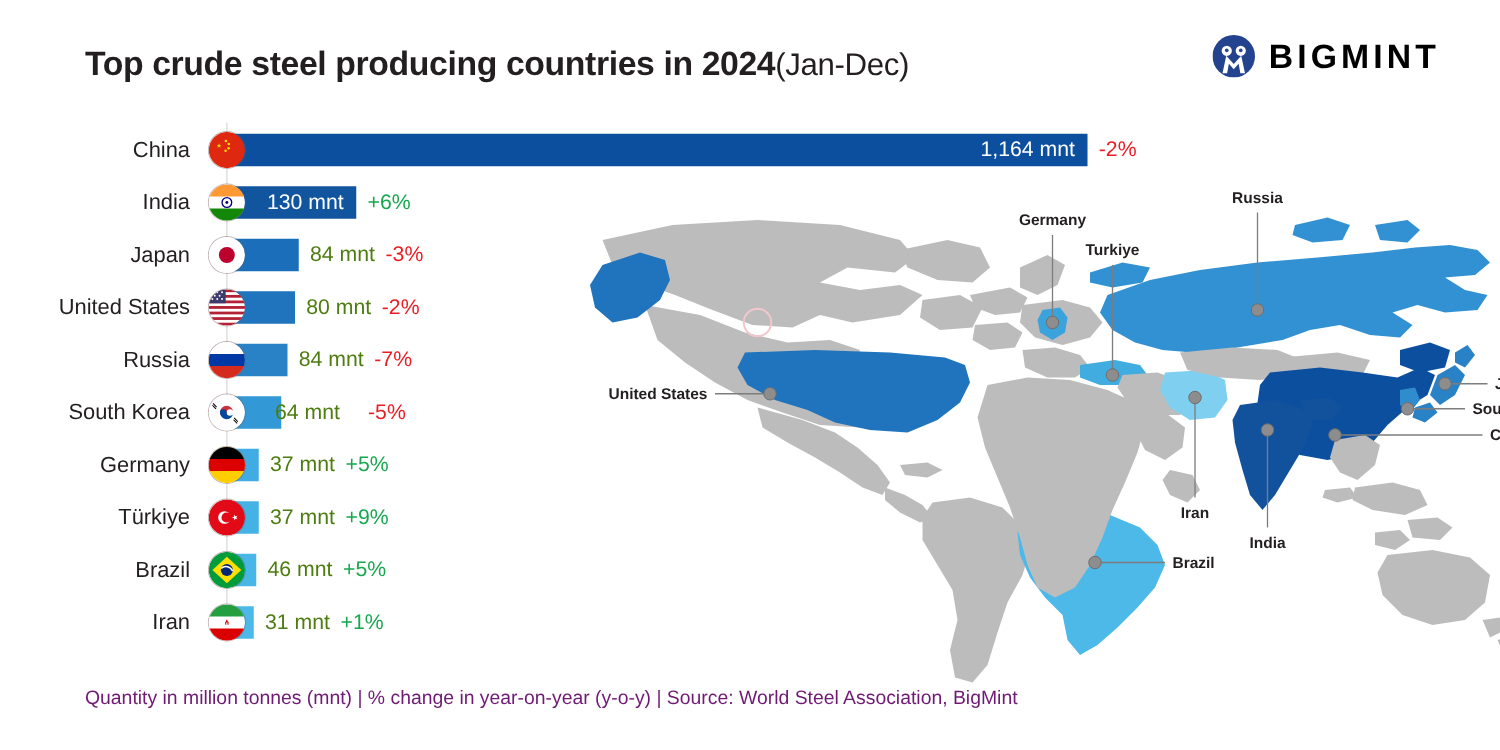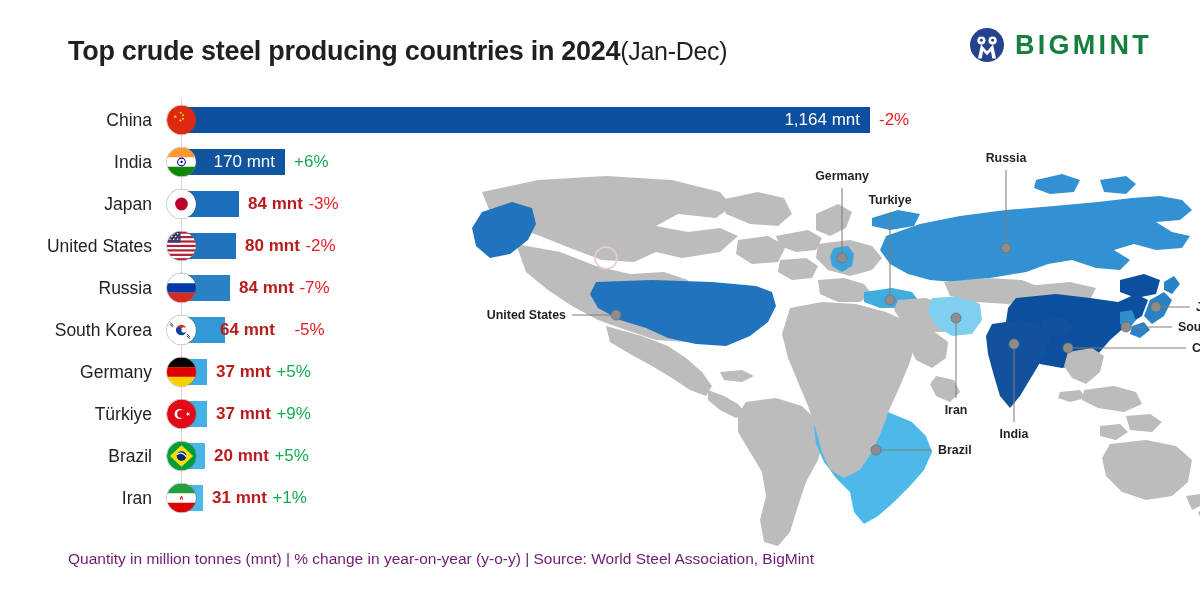--- a/index.html
+++ b/index.html
@@ -18,21 +18,21 @@
     position:absolute; left:68px; top:36px;
     font-size:27px; font-weight:700; letter-spacing:-0.3px;
     white-space:nowrap; color:#231f20;
   }
   #title .sub { font-weight:400; font-size:25px;text-align:right; }
 
   #logo { position:absolute; right:48px; top:28px; display:flex; align-items:center; gap:11px; }
   #logo-mark { width:34px; height:34px; }
   #logo-text {
     font-size:27px; font-weight:700; letter-spacing:3.3px;
-    color:#15803d; line-height:1;
+    color:#000000; line-height:1;
   }
 
   
   #chart { position:absolute; left:0; top:96px; width:420px; height:420px; }
   .baseline {
     position:absolute; left:181px; top:2px; width:1px; height:414px;
     background:#d9d9d9;
   }
   .row { position:absolute; left:0; width:420px; height:42px; }
   .row-label {
@@ -49,21 +49,21 @@
     overflow:hidden; z-index:3;
     box-shadow:0 0 0 0.7px rgba(120,90,90,.45);
   }
   .flag svg { display:block; width:29px; height:29px; }
   .val-in {
     position:absolute; top:50%; transform:translateY(-50%);
     font-size:17px; color:#ffffff; white-space:nowrap; z-index:4;
   }
   .val-out {
     position:absolute; top:50%; transform:translateY(-50%);
-    font-size:17px; color:#b91c1c; white-space:nowrap;font-weight:bold;
+    font-size:17px; color:#4d7c0f; white-space:nowrap;
   }
   .pct {
     position:absolute; top:50%; transform:translateY(-50%);
     font-size:17px; font-weight:400; white-space:nowrap;
   }
   .pct.up   { color:#17a84f; }
   .pct.down { color:#ec1c24; }
 
   
   #footer {
@@ -129,21 +129,21 @@
       <div class="bar" style="width: 104px; background: rgb(17, 85, 159);"></div>
       <div class="flag">
         <svg viewBox="0 0 30 30">
           <circle cx="15" cy="15" r="15" fill="#fff"></circle>
     <path d="M0 0h30v10H0z" fill="#ff9933"></path>
           <path d="M0 20h30v10H0z" fill="#138808"></path>
     <circle cx="15" cy="15" r="4" fill="none" stroke="#000080" stroke-width="1.1"></circle>
     <circle cx="15" cy="15" r="1.2" fill="#000080"></circle>
         </svg>
       </div>
-      <div class="val-in" style="left: 275px; transform: translate(-100%, -50%);">170 mnt</div>
+      <div class="val-in" style="left: 275px; transform: translate(-100%, -50%);">130 mnt</div>
       <div class="pct up" style="left: 294px;">+6%</div>
     </div>
     <div class="row" style="top: 87px;">
       <div class="row-label">Japan</div>
       <div class="bar" style="width: 58px; background: rgb(27, 111, 186);"></div>
       <div class="flag">
         <svg viewBox="0 0 30 30">
           <circle cx="15" cy="15" r="15" fill="#fff"></circle>
     <circle cx="15" cy="15" r="6.6" fill="#bc002d"></circle>
         </svg>
@@ -242,21 +242,21 @@
       <div class="row-label">Brazil</div>
       <div class="bar" style="width: 24px; background: rgb(73, 182, 232);"></div>
       <div class="flag">
         <svg viewBox="0 0 30 30">
           <circle cx="15" cy="15" r="15" fill="#009b3a"></circle>
     <path d="M15 4 L27 15 L15 26 L3 15 Z" fill="#fedf00"></path>
     <circle cx="15" cy="15" r="5" fill="#002776"></circle>
     <path d="M10.3 13.6 a6 6 0 0 1 9.4 2.2" stroke="#fff" stroke-width="1.3" fill="none"></path>
         </svg>
       </div>
-      <div class="val-out" style="left: 214px;">20 mnt</div>
+      <div class="val-out" style="left: 214px;">46 mnt</div>
       <div class="pct up" style="left: 274.4px;">+5%</div>
     </div>
     <div class="row" style="top: 381px;">
       <div class="row-label">Iran</div>
       <div class="bar" style="width: 22px; background: rgb(76, 185, 233);"></div>
       <div class="flag">
         <svg viewBox="0 0 30 30">
           <circle cx="15" cy="15" r="15" fill="#fff"></circle>
     <path d="M0 0h30v10H0z" fill="#239f40"></path>
           <path d="M0 20h30v10H0z" fill="#da0000"></path>

